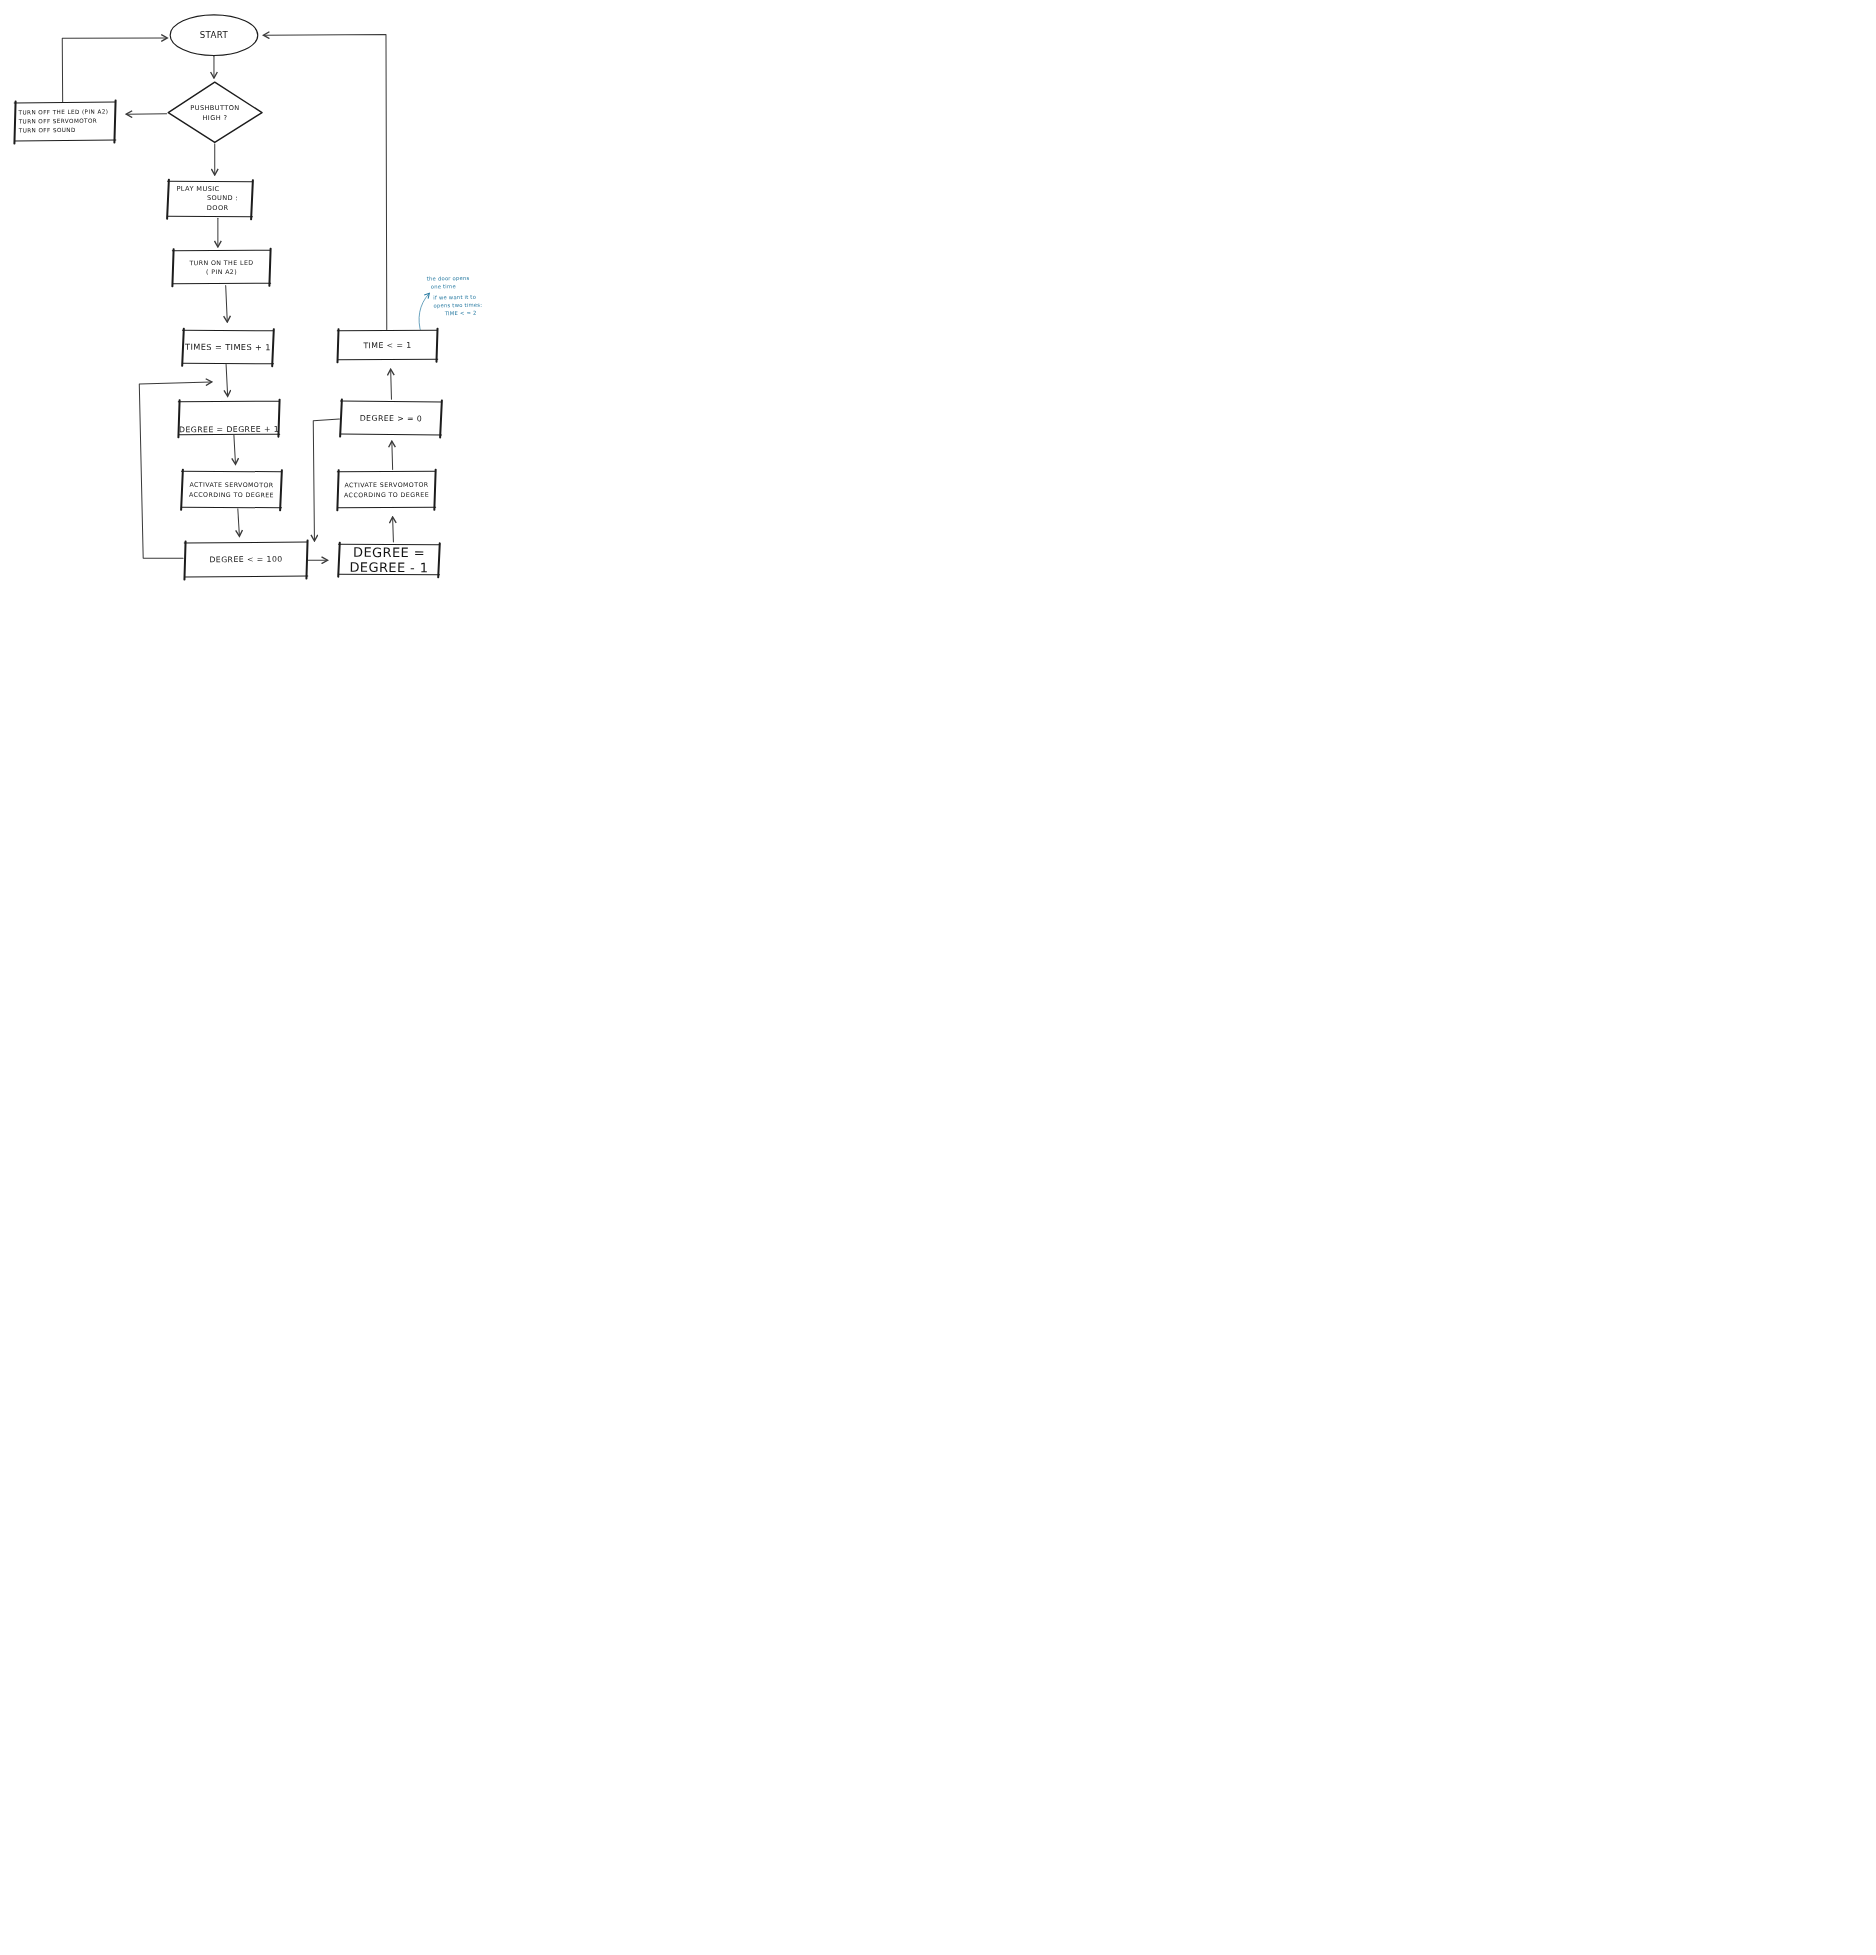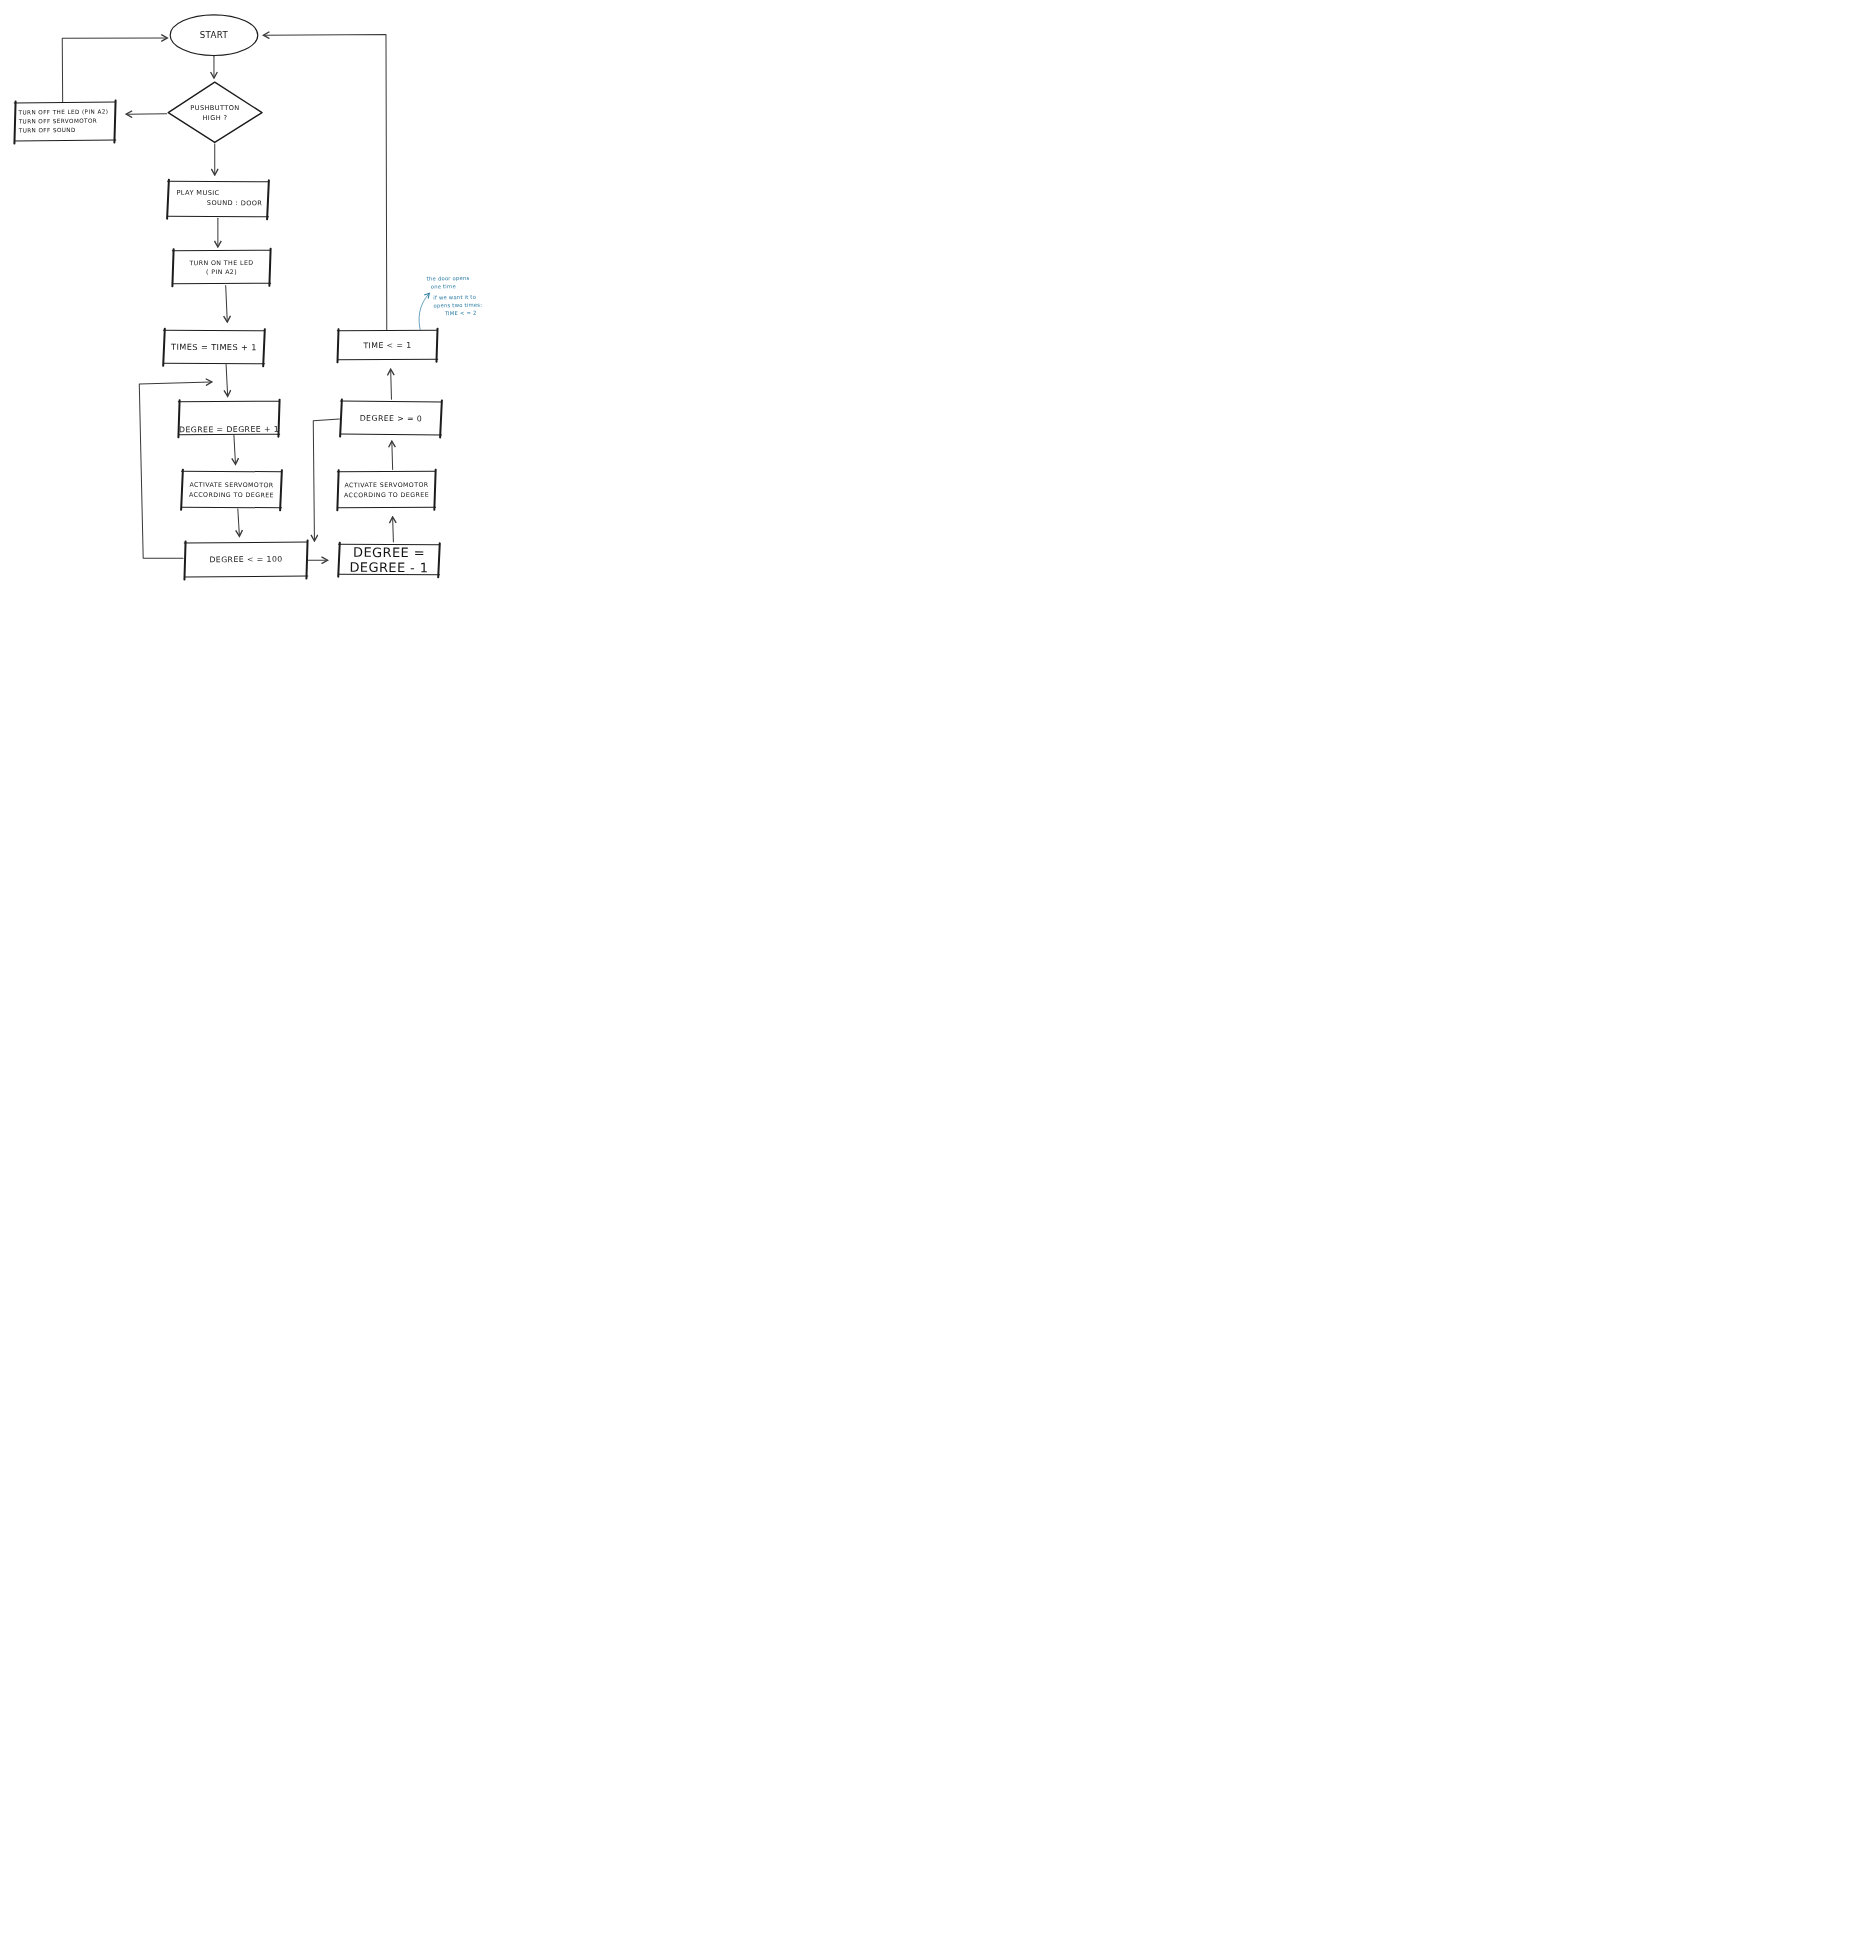--- a/index.html
+++ b/index.html
@@ -94,31 +94,31 @@
     <span>PUSHBUTTON</span>
     <span>HIGH ?</span>
   </div>
 
   <div class="box label-sm" style="left:13.7px;top:102px;width:102px;height:39px;padding:2.3px 4.7px;transform:rotate(-0.6deg);">
     <span>TURN OFF THE LED (PIN A2)</span>
     <span>TURN OFF SERVOMOTOR</span>
     <span>TURN OFF SOUND</span>
   </div>
 
-  <div class="box label-md" style="left:167px;top:181px;width:102px;height:36px;padding:2.3px 3.9px;transform:rotate(0.4deg);font-size:6.6px;">
+  <div class="box label-md" style="left:167px;top:181px;width:86px;height:36px;padding:2.3px 3.9px;transform:rotate(0.4deg);font-size:6.6px;">
     <span class="pad-line1">PLAY MUSIC</span>
     <span class="pad-line2">SOUND : DOOR</span>
   </div>
 
   <div class="box center label-md" style="left:172px;top:250px;width:99px;height:34px;transform:rotate(-0.3deg);">
     <span>TURN ON THE LED</span>
     <span>( PIN A2)</span>
   </div>
 
-  <div class="box center label-lg" style="left:163px;top:330px;width:102px;height:34px;transform:rotate(0.3deg);font-size:8.2px;">
+  <div class="box center label-lg" style="left:182px;top:330px;width:92px;height:34px;transform:rotate(0.3deg);font-size:8.2px;">
     <span>TIMES = TIMES + 1</span>
   </div>
 
   <div class="box center label-lg" style="left:178px;top:401px;width:102px;height:34px;transform:rotate(-0.4deg);justify-content:flex-end;">
     <span>DEGREE = DEGREE + 1</span>
   </div>
 
   <div class="box center label-md" style="left:181px;top:471px;width:101px;height:37px;transform:rotate(0.3deg);">
     <span>ACTIVATE SERVOMOTOR</span>
     <span>ACCORDING TO DEGREE</span>

